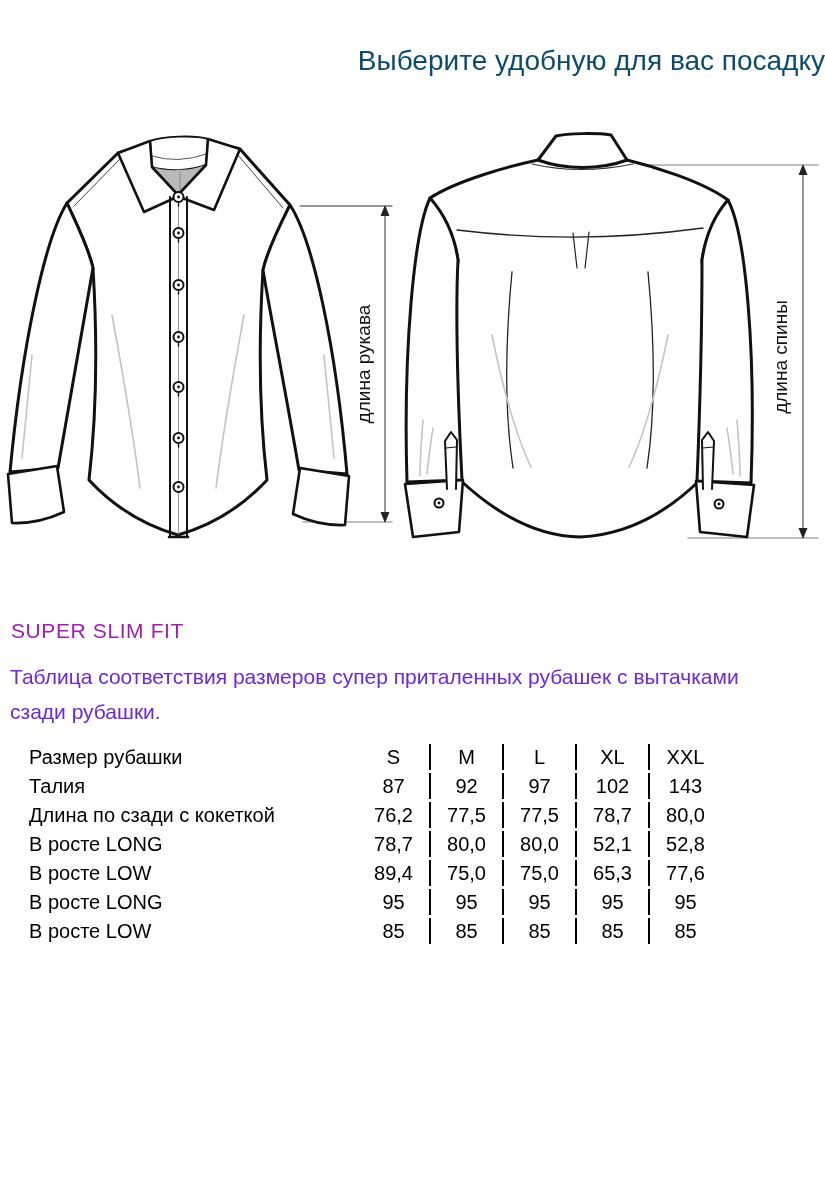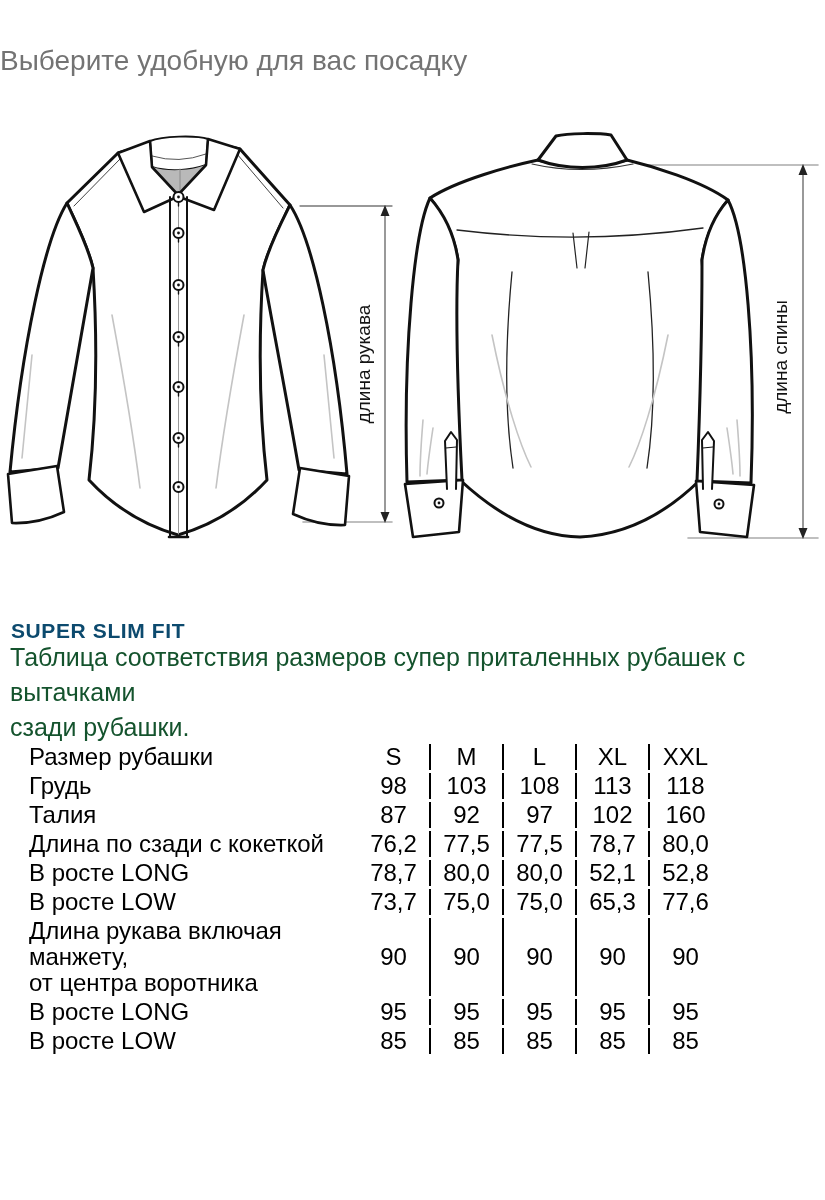--- a/index.html
+++ b/index.html
@@ -2,39 +2,39 @@
 <html><head>
 <meta charset="utf-8">
 <style>
   html,body { margin:0; padding:0; background:#ffffff; }
   .page {
     position:relative; width:825px; height:1200px; background:#ffffff;
     font-family:"Liberation Sans", sans-serif; color:#000; overflow:hidden;
   }
   .title {
     position:absolute; top:44px; left:0; width:825px;
-    text-align:left; font-size:28px; line-height:34px; color:#737373;
+    text-align:right; font-size:28px; line-height:34px; color:#0c4a6e;
   }
   .figure { position:absolute; top:120px; left:0; width:825px; height:445px; }
   .figure svg { display:block; }
   svg text.meas {
     font-family:"Liberation Sans", sans-serif; font-size:19px; fill:#141414;
   }
   .fit-heading {
     position:absolute; left:11px; top:619px;
-    font-size:21px; font-weight:700; letter-spacing:0.6px; color:#0c4a6e;
+    font-size:21px; font-weight:400; letter-spacing:0.6px; color:#a21caf;
   }
   .fit-desc {
-    position:absolute; left:10px; top:640px; width:805px;
-    font-size:25px; line-height:35px; white-space:pre-line; color:#14532d;
+    position:absolute; left:10px; top:659px; width:805px;
+    font-size:21px; line-height:35px; white-space:pre-line; color:#6d28d9;
   }
   table.sizes {
     position:absolute; left:29px; top:741px;
     border-collapse:separate; border-spacing:0 3px;
-    font-size:24px; color:#000;
+    font-size:20px; color:#000;
   }
   table.sizes td { padding:0; height:26px; vertical-align:middle; line-height:26px; }
   td.lbl { width:329px; text-align:left; white-space:pre-line; }
   td.val { width:71px; text-align:center; }
   td.sep { border-left:2px solid #000; }
 </style>
 </head>
 <body>
 
 <div class="page">
@@ -180,69 +180,52 @@
     <tbody>
       <tr>
         <td class="lbl">Размер рубашки</td>
         <td class="val">S</td>
         <td class="val sep">M</td>
         <td class="val sep">L</td>
         <td class="val sep">XL</td>
         <td class="val sep">XXL</td>
       </tr>
       <tr>
-        <td class="lbl">Грудь</td>
-        <td class="val">98</td>
-        <td class="val sep">103</td>
-        <td class="val sep">108</td>
-        <td class="val sep">113</td>
-        <td class="val sep">118</td>
-      </tr>
-      <tr>
         <td class="lbl">Талия</td>
         <td class="val">87</td>
         <td class="val sep">92</td>
         <td class="val sep">97</td>
         <td class="val sep">102</td>
-        <td class="val sep">160</td>
+        <td class="val sep">143</td>
       </tr>
       <tr>
         <td class="lbl">Длина по сзади с кокеткой</td>
         <td class="val">76,2</td>
         <td class="val sep">77,5</td>
         <td class="val sep">77,5</td>
         <td class="val sep">78,7</td>
         <td class="val sep">80,0</td>
       </tr>
       <tr>
         <td class="lbl">В росте LONG</td>
         <td class="val">78,7</td>
         <td class="val sep">80,0</td>
         <td class="val sep">80,0</td>
         <td class="val sep">52,1</td>
         <td class="val sep">52,8</td>
       </tr>
       <tr>
         <td class="lbl">В росте LOW</td>
-        <td class="val">73,7</td>
+        <td class="val">89,4</td>
         <td class="val sep">75,0</td>
         <td class="val sep">75,0</td>
         <td class="val sep">65,3</td>
         <td class="val sep">77,6</td>
       </tr>
       <tr>
-        <td class="lbl">Длина рукава включая манжету,
-от центра воротника</td>
-        <td class="val">90</td>
-        <td class="val sep">90</td>
-        <td class="val sep">90</td>
-        <td class="val sep">90</td>
-        <td class="val sep">90</td>
-      </tr>
-      <tr>
         <td class="lbl">В росте LONG</td>
         <td class="val">95</td>
         <td class="val sep">95</td>
         <td class="val sep">95</td>
         <td class="val sep">95</td>
         <td class="val sep">95</td>
       </tr>
       <tr>
         <td class="lbl">В росте LOW</td>
         <td class="val">85</td>

